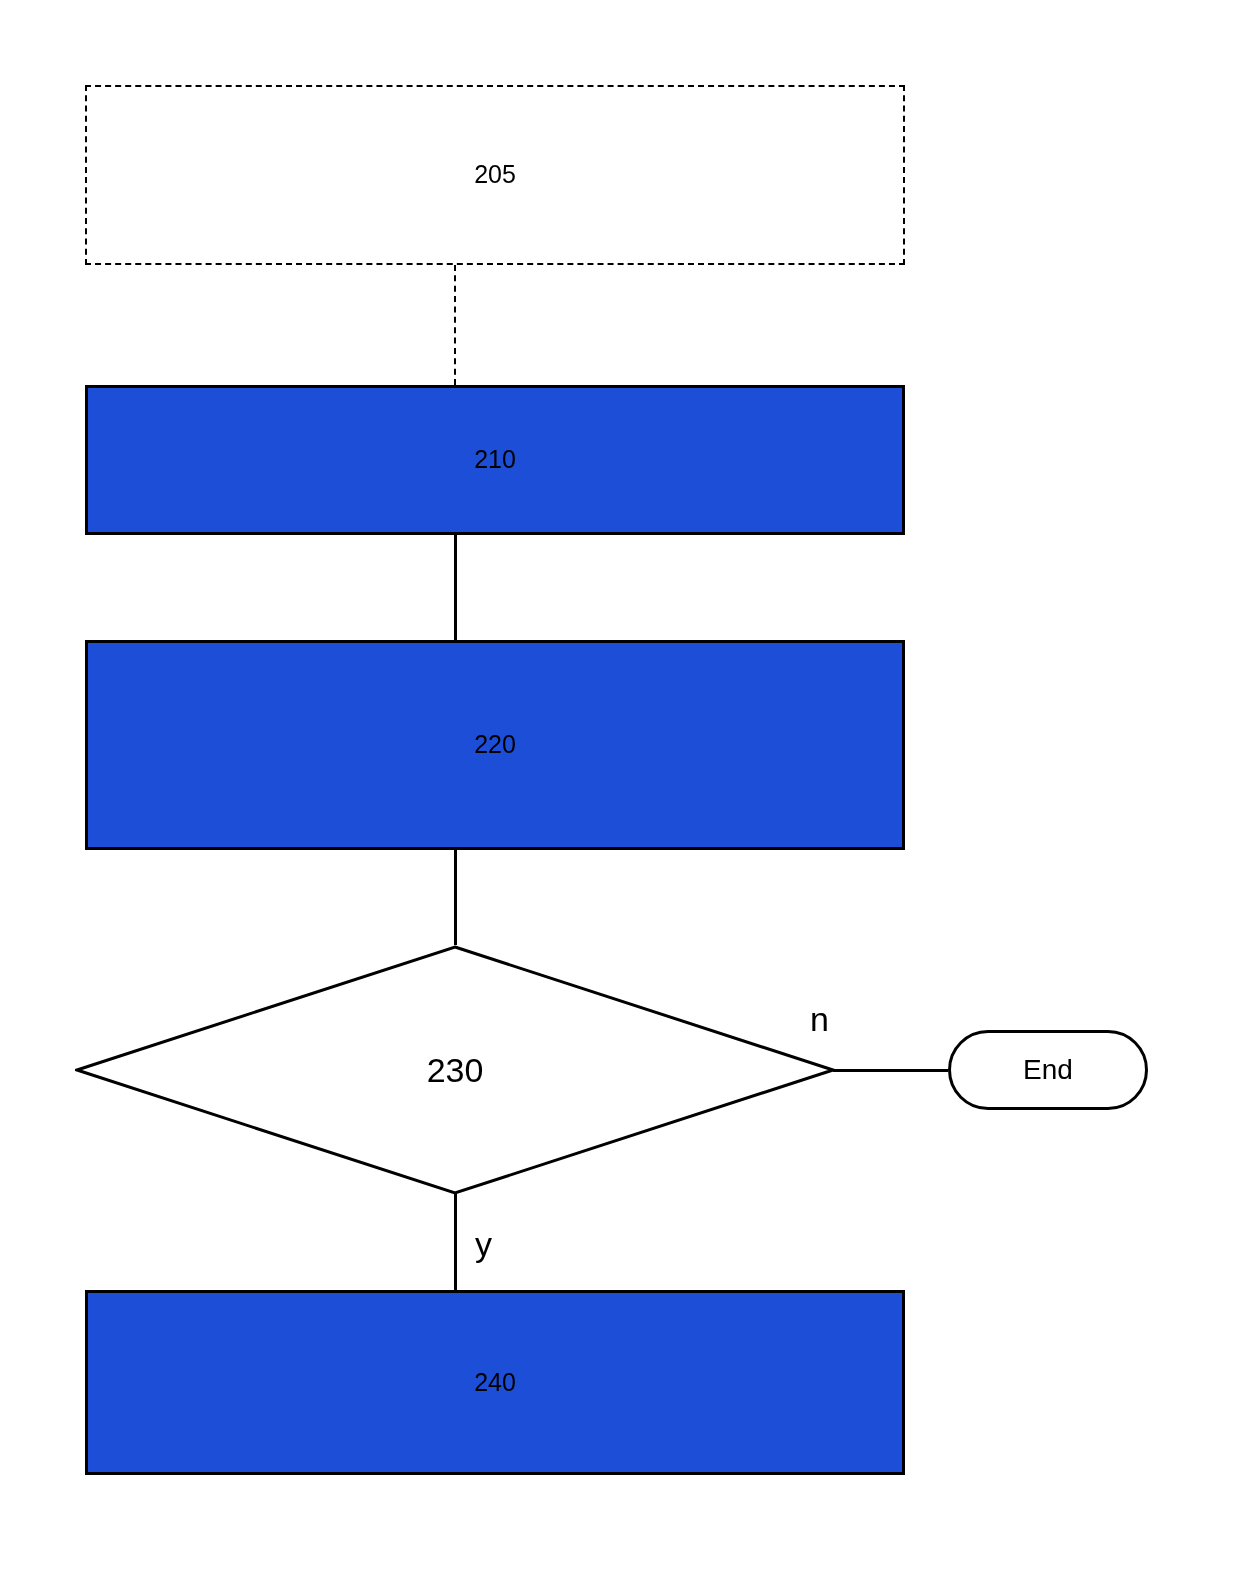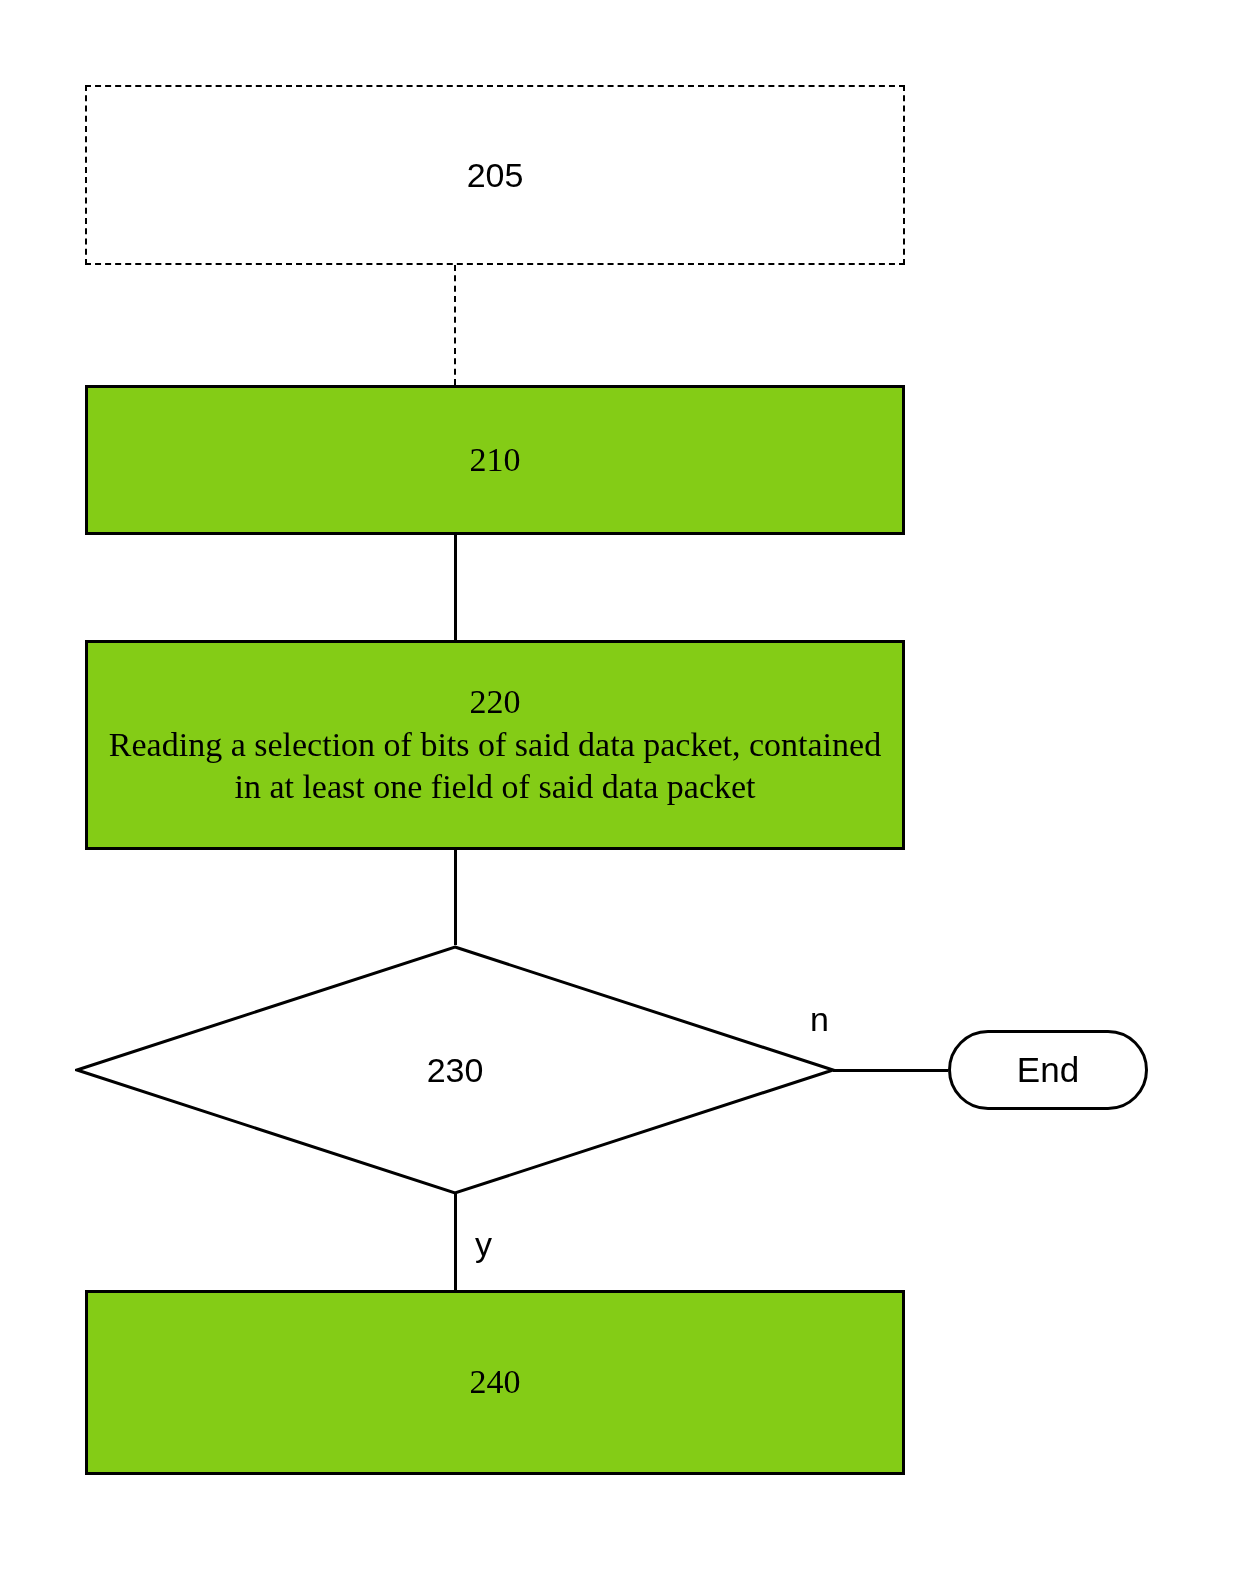--- a/index.html
+++ b/index.html
@@ -10,28 +10,28 @@
     font-family: Arial, Helvetica, sans-serif;
     position: relative;
   }
   .node {
     position: absolute;
     text-align: center;
     display: flex;
     flex-direction: column;
     justify-content: center;
     align-items: center;
-    font-size: 34px;
+    font-size: 25px;
     line-height: 1.25;
     color: #000;
     padding: 10px 20px;
   }
   .node .num { display: block; }
   .node .txt { display: block; }
-  .box-solid { border: 3px solid #000; background: #84cc16; font-family: Liberation Serif, serif; }
+  .box-solid { border: 3px solid #000; background: #1d4ed8; }
   .box-dashed { border: 2px dashed #000; background: #fff; }
 
   .diamond-wrap {
     position: absolute;
   }
   .diamond-shape {
     position: absolute;
     inset: 0;
   }
   .diamond-label {
@@ -47,21 +47,21 @@
   }
 
   .terminator {
     position: absolute;
     border: 3px solid #000;
     background: #fff;
     border-radius: 60px;
     display: flex;
     justify-content: center;
     align-items: center;
-    font-size: 35px;
+    font-size: 28px;
   }
 
   .connector {
     position: absolute;
     background: #000;
   }
   .connector.dashed {
     background: none;
     border-left: 2px dashed #000;
   }
@@ -82,21 +82,20 @@
 <div class="connector dashed" style="left:454px; top:265px; width:0; height:120px;"></div>
 
 <div class="node box-solid" style="left:85px; top:385px; width:820px; height:150px;">
   <span class="num">210</span>
 </div>
 
 <div class="connector" style="left:454px; top:535px; width:3px; height:105px;"></div>
 
 <div class="node box-solid" style="left:85px; top:640px; width:820px; height:210px;">
   <span class="num">220</span>
-  <span class="txt">Reading a selection of bits of said data packet, contained in at least one field of said data packet</span>
 </div>
 
 <div class="connector" style="left:454px; top:850px; width:3px; height:95px;"></div>
 
 <div class="diamond-wrap" style="left:75px; top:945px; width:760px; height:250px;">
   <svg class="diamond-shape" viewBox="0 0 760 250" preserveAspectRatio="none">
     <polygon points="380,2 758,125 380,248 2,125" fill="#fff" stroke="#000" stroke-width="3"></polygon>
   </svg>
   <div class="diamond-label">
     <span class="num">230</span>

